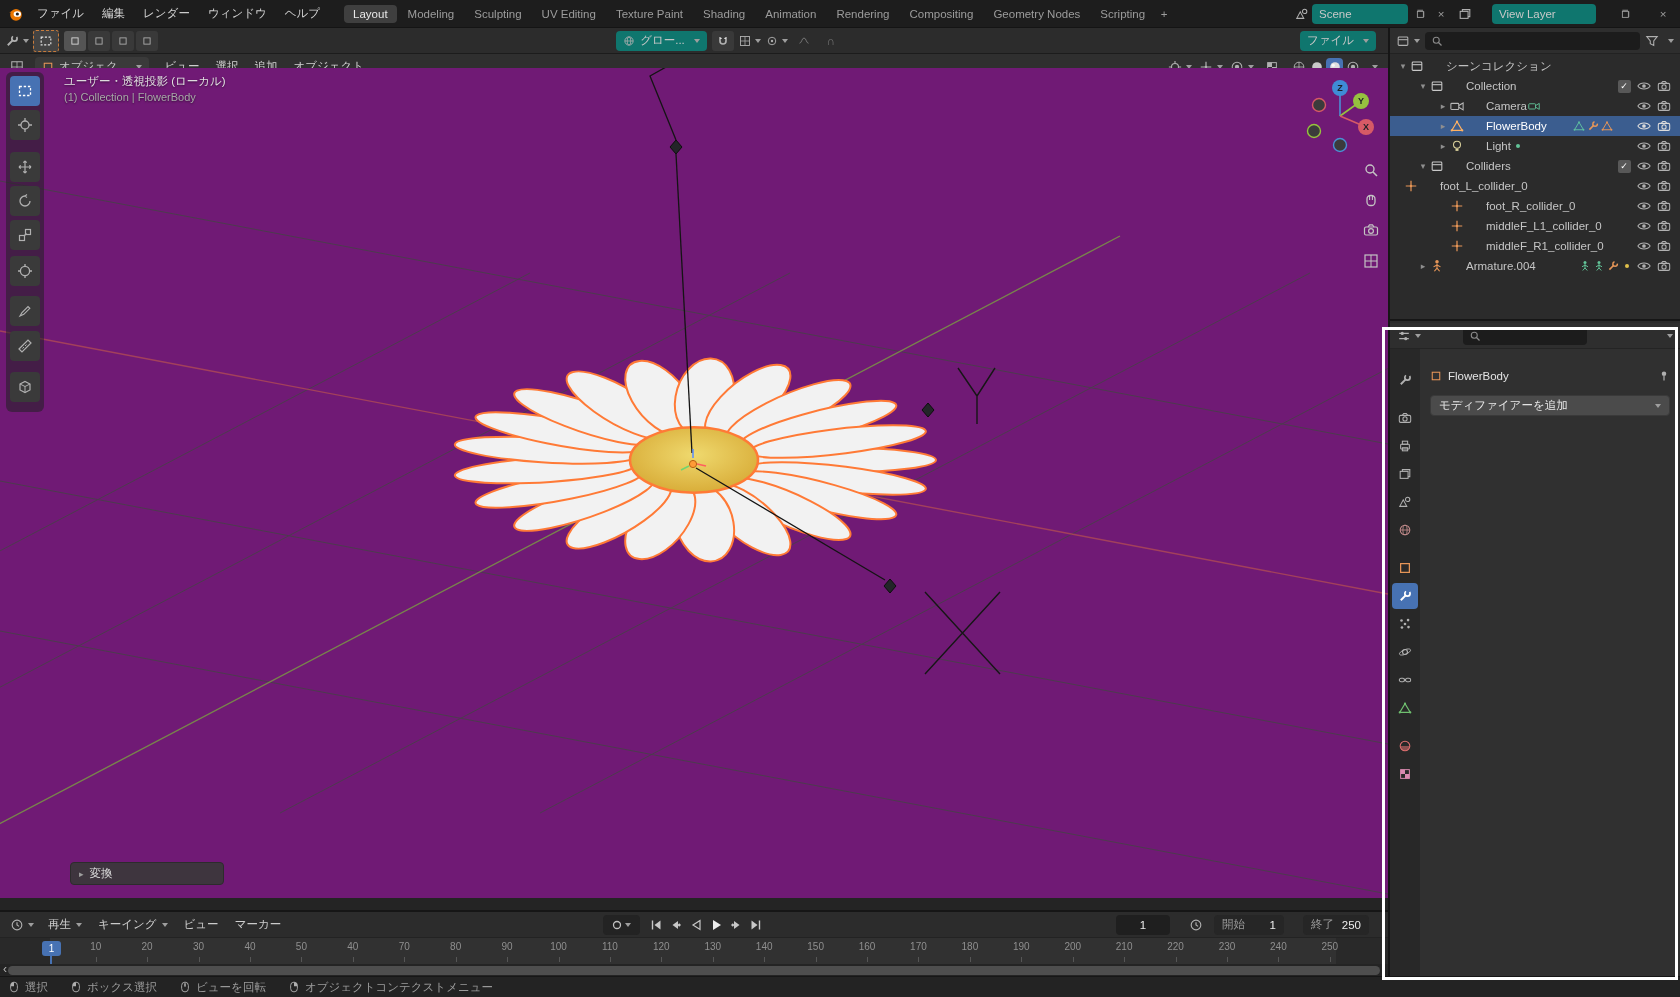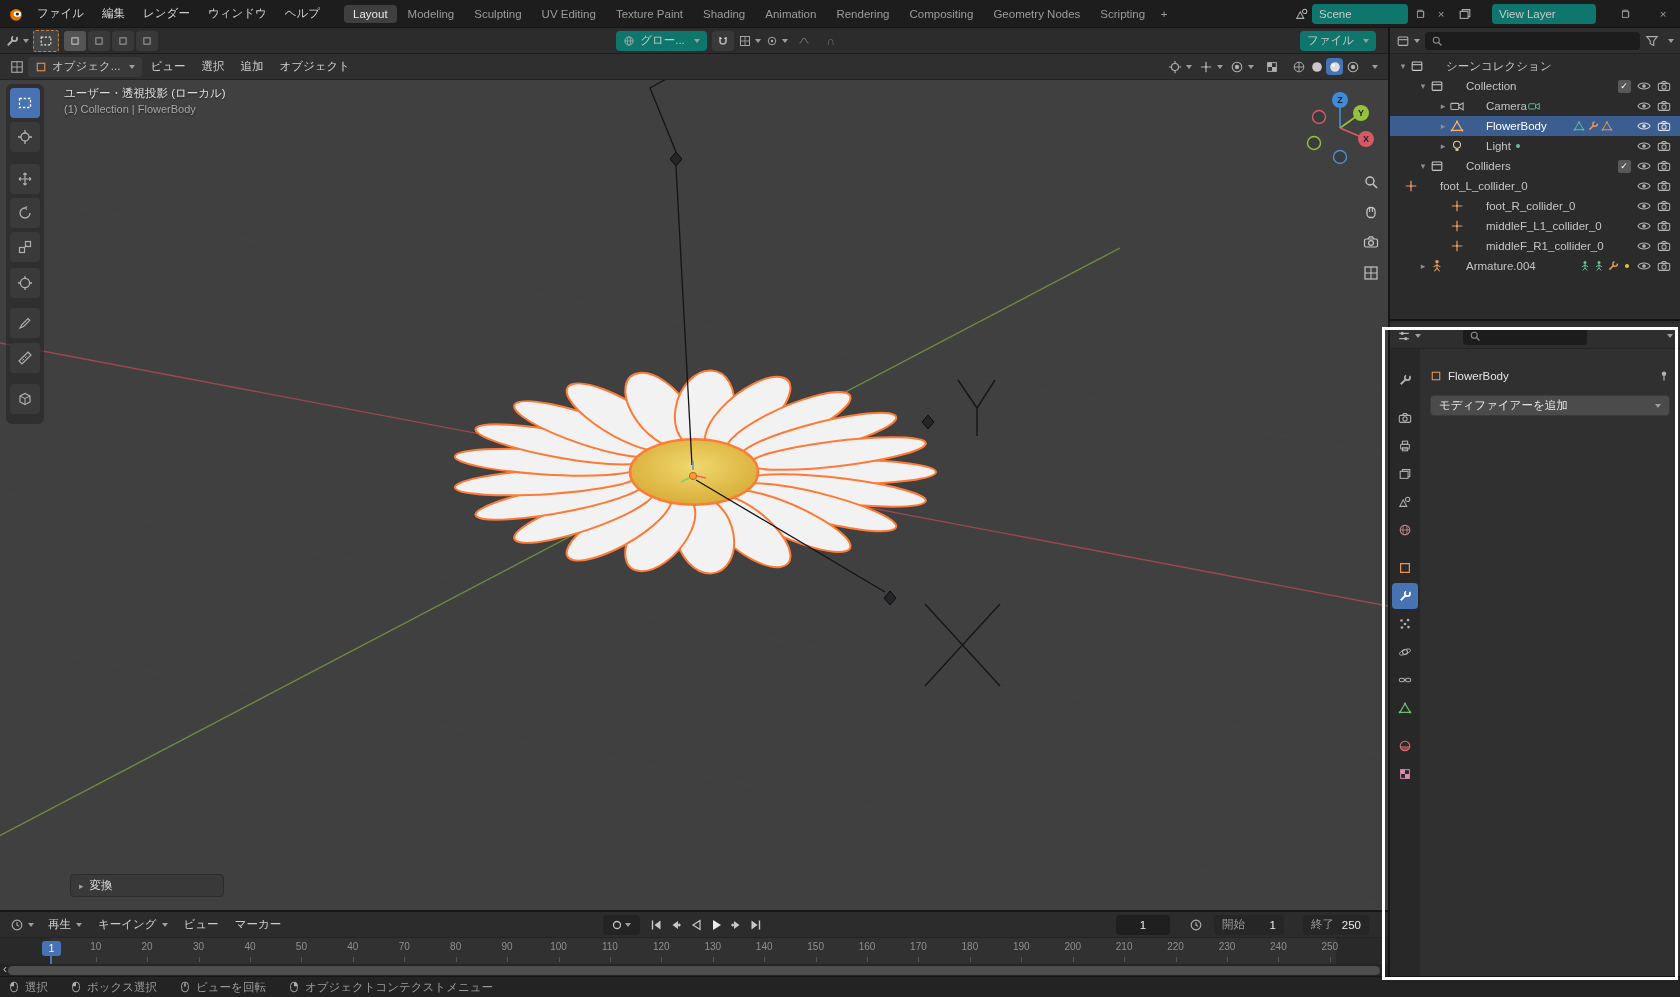--- a/index.html
+++ b/index.html
@@ -19,26 +19,26 @@
 .wtab.active{background:#3f3f3f;color:#e8e8e8}
 .pill{background:#0f766e;border-radius:4px;height:20px;display:flex;align-items:center;padding:0 7px;gap:5px}
 .tinybtn{width:18px;height:18px;display:flex;align-items:center;justify-content:center;color:#9e9e9e;border-radius:3px}
 
 #toolsettings{position:absolute;left:0;top:28px;width:1388px;height:26px;background:#2c2c2c;border-bottom:1px solid #1c1c1c;display:flex;align-items:center;padding:0 6px;gap:5px}
 .tsbtn{width:22px;height:20px;background:#393939;border-radius:3px;display:flex;align-items:center;justify-content:center;flex:none}
 .tsbtn.pressed{background:#545454}
 .tsbtn.flat{background:transparent}
 .activetool{width:26px;height:22px;background:#434343;border:1px dashed #c77b3c;border-radius:3px;display:flex;align-items:center;justify-content:center;flex:none}
 
-#vheader{position:absolute;left:0;top:54px;width:1388px;height:26px;background:#2f2f2f;border-bottom:1px solid #222;display:flex;align-items:center;padding:0 6px;gap:0}
+#vheader{position:absolute;left:0;top:54px;width:1388px;height:26px;background:#2f2f2f;border-bottom:1px solid #222;display:flex;align-items:center;padding:0 6px;gap:7px}
 .vmenu{padding:0 8px;color:#d2d2d2}
 .shadeball{width:17px;height:17px;border-radius:50%;display:flex;align-items:center;justify-content:center;flex:none}
 .shadeball.active{background:#4772b3;border-radius:4px}
 
-#canvas{position:absolute;left:0;top:80px;width:1392px;height:830px;background:#404040;overflow:hidden}
+#canvas{position:absolute;left:0;top:68px;width:1392px;height:830px;background:#701a75;overflow:hidden}
 #vpinfo1{position:absolute;left:64px;top:6px;color:#e2e2e2;font-size:11.5px;text-shadow:0 1px 2px rgba(0,0,0,.5)}
 #vpinfo2{position:absolute;left:64px;top:23px;color:#a8a8a8;font-size:11px;text-shadow:0 1px 2px rgba(0,0,0,.5)}
 #toolrail{position:absolute;left:6px;top:4px;width:38px;height:340px;background:rgba(32,32,32,.55);border-radius:6px}
 .tool{position:absolute;left:10px;width:30px;height:30px;background:#3a3a3a;border-radius:4px;display:flex;align-items:center;justify-content:center}
 .tool.active{background:#4772b3}
 .vbtn{position:absolute;right:10px;width:22px;height:22px;display:flex;align-items:center;justify-content:center;color:#c4c4c4}
 #transformchip{position:absolute;left:70px;top:794px;width:154px;height:23px;background:rgba(56,56,56,.9);border:1px solid #2c2c2c;border-radius:4px;display:flex;align-items:center;padding:0 8px;gap:6px;color:#dedede}
 .gz{fill:#1c2026;font-size:9px;font-weight:bold;text-anchor:middle}
 
 #rightcol{position:absolute;left:1388px;top:28px;width:292px;height:948px;background:#2a2a2a;border-left:2px solid #161616}

